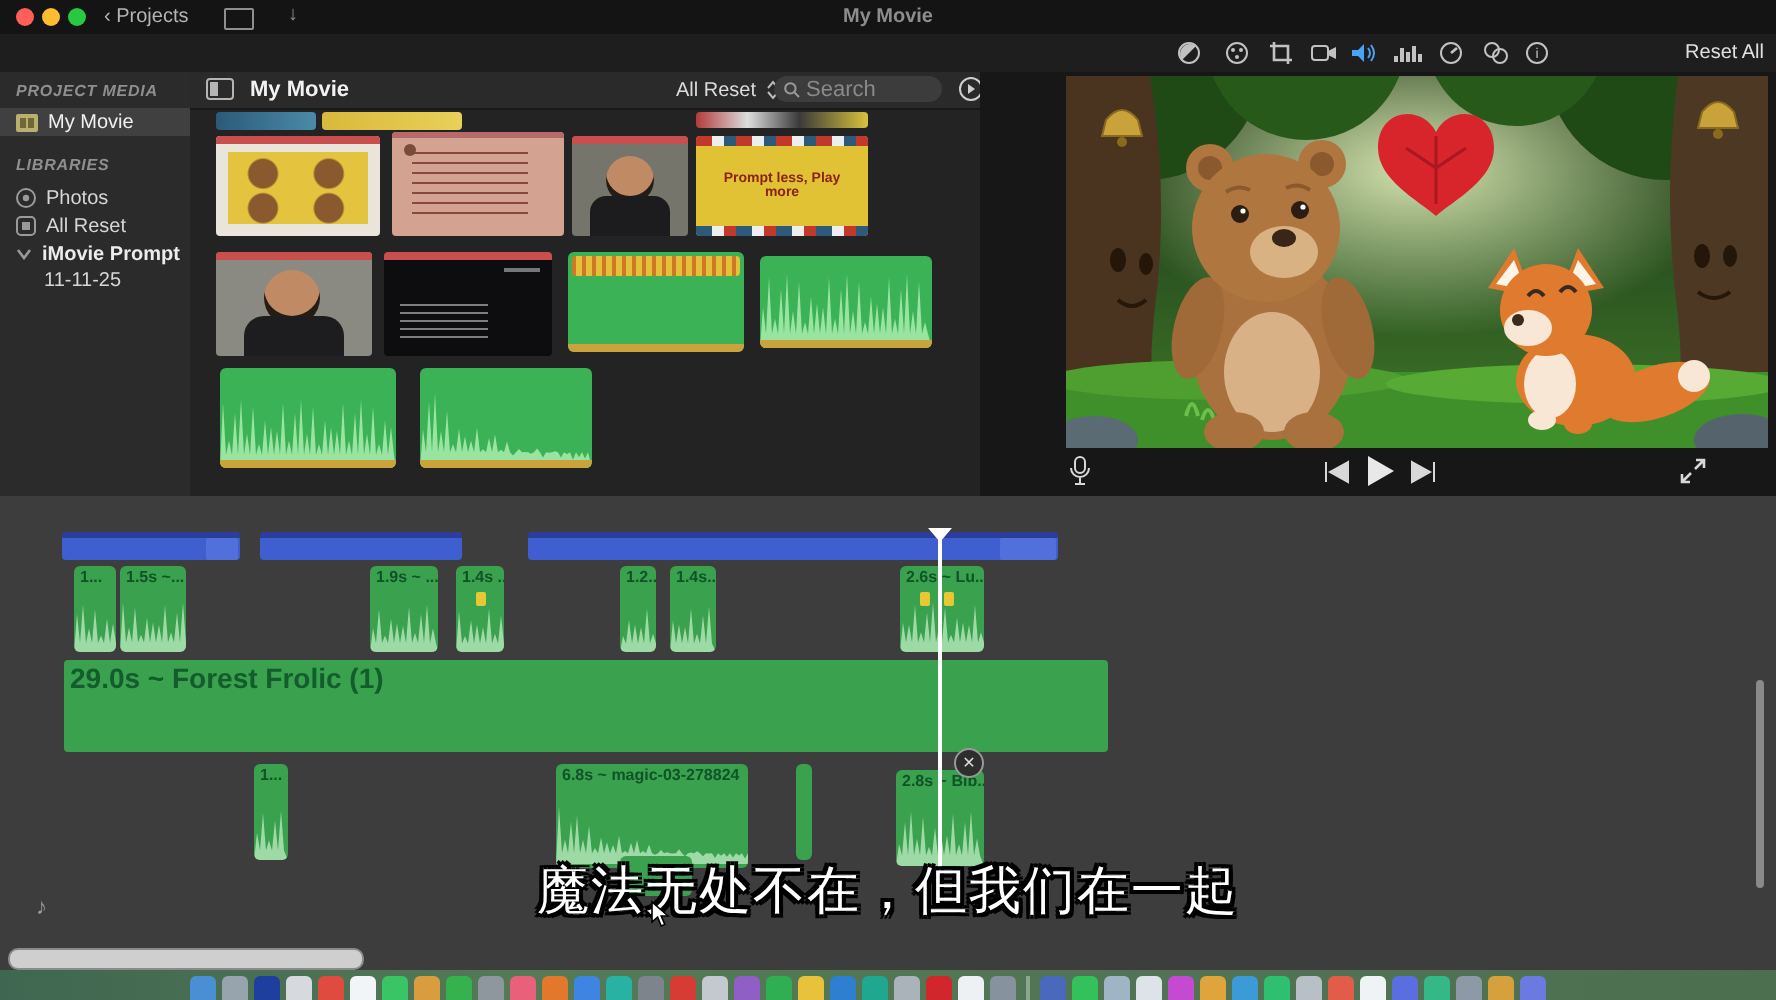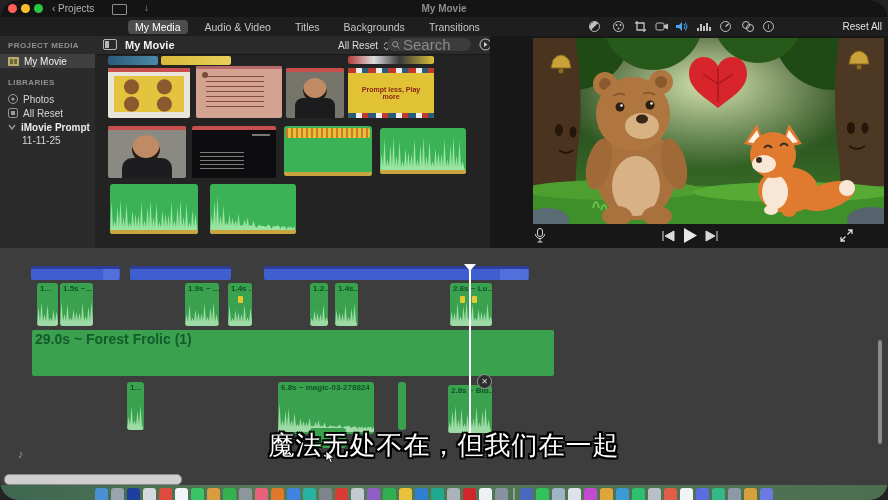--- a/index.html
+++ b/index.html
@@ -1,42 +1,42 @@
 <!DOCTYPE html>
 <html><head>
 <meta charset="utf-8">
 <style>
   html,body{margin:0;padding:0;background:#222;}
   #app{position:relative;width:888px;height:500px;overflow:hidden;background:#3d3d3d;
-       font-family:"Liberation Sans",sans-serif;border-radius:19px;-webkit-font-smoothing:antialiased;}
+       font-family:"Liberation Sans",sans-serif;-webkit-font-smoothing:antialiased;}
   .abs{position:absolute;}
   
   .titlebar{left:0;top:0;width:888px;height:17px;background:#141414;color:#9a9a9a;font-size:10px;}
   .tl{width:9px;height:9px;border-radius:50%;top:4px;}
   .back{left:52px;top:3px;color:#b4b4b4;font-size:10px;}
   .wintitle{left:0;right:0;top:3px;text-align:center;color:#8d8d8d;font-weight:bold;font-size:10px;}
   
   .strip2{left:0;top:17px;width:888px;height:19px;background:#1e1e1e;border-bottom:1px solid #141414;}
   .tabs{left:128px;top:0;height:19px;display:flex;align-items:center;gap:10px;font-size:10.5px;color:#c6c6c6;}
   .tab{padding:1px 7px;border-radius:4px;white-space:nowrap;}
   .tab.sel{background:#4d4d4d;color:#fff;}
   .ticon{top:3px;width:14px;height:13px;}
   .resetall{right:6px;top:4px;color:#e0e0e0;font-size:10px;}
   
   .sidebar{left:0;top:36px;width:95px;height:212px;background:#2b2b2b;border-right:1px solid #1c1c1c;color:#d6d6d6;font-size:10px;}
-  .shead{color:#8f8f8f;font-size:8px;font-weight:bold;letter-spacing:.4px;}
+  .shead{color:#8f8f8f;font-size:8px;font-weight:bold;letter-spacing:.4px;font-style:italic;}
   .srow{left:0;width:95px;height:14px;display:flex;align-items:center;gap:5px;padding-left:8px;box-sizing:border-box;}
   .srow.sel{background:#404040;color:#f0f0f0;}
   
   .mediapane{left:95px;top:36px;width:395px;height:212px;background:#232323;}
   .mhdr{left:0;top:0;width:395px;height:18px;background:#2a2a2a;border-bottom:1px solid #191919;}
   .mtitle{left:30px;top:3px;font-size:11px;font-weight:bold;color:#f2f2f2;}
   .allclips{left:243px;top:4px;font-size:10px;color:#dcdcdc;}
   .searchbox{left:292px;top:2px;width:84px;height:13px;background:#3c3c3c;border-radius:7px;display:flex;align-items:center;gap:3px;padding-left:5px;box-sizing:border-box;}
-  .searchbox span{color:#8a8a8a;font-size:15px;}
+  .searchbox span{color:#8a8a8a;font-size:11px;}
   .thumb{position:absolute;border-radius:2px;overflow:hidden;}
   .redbar{position:absolute;left:0;top:0;right:0;height:4px;background:#c94f4f;}
   .gclip{position:absolute;background:#3cb257;border-radius:3px;overflow:hidden;}
   .gclip .bstrip{position:absolute;left:0;right:0;bottom:0;height:4px;background:#c9a43c;}
   .wave{position:absolute;left:0;right:0;bottom:0;overflow:hidden;}
   .wave svg{display:block;}
   
   .prevpane{left:490px;top:36px;width:398px;height:212px;background:#171717;}
   .video{left:43px;top:2px;width:351px;height:186px;background:#1d3a1a;overflow:hidden;}
   .pctrl{color:#dedede;}
@@ -79,27 +79,20 @@
     <div class="abs tl" style="left:8px;background:#ff5f57"></div>
     <div class="abs tl" style="left:21px;background:#febc2e"></div>
     <div class="abs tl" style="left:34px;background:#28c840"></div>
     <div class="abs back">‹ <span>Projects</span></div>
     <div class="abs" style="left:112px;top:4px;width:13px;height:9px;border:1px solid #8f8f8f;border-radius:1px"></div>
     <div class="abs" style="left:144px;top:2px;color:#8f8f8f">↓</div>
     <div class="abs wintitle">My Movie</div>
   </div>
 
   <div class="abs strip2">
-    <div class="abs tabs">
-      <div class="tab sel">My Media</div>
-      <div class="tab">Audio &amp; Video</div>
-      <div class="tab">Titles</div>
-      <div class="tab">Backgrounds</div>
-      <div class="tab">Transitions</div>
-    </div>
 
     <div class="abs ticon" style="left:588px">
       <svg width="13" height="13">
           <circle cx="6.5" cy="6.5" r="5" stroke="#c2c2c2" fill="none"></circle>
           <path d="M3 10 A5 5 0 0 1 10 3 Z" fill="#c2c2c2"></path>
         </svg>
       </div>
     <div class="abs ticon" style="left:612px">
       <svg width="13" height="13">
           <circle cx="6.5" cy="6.5" r="5" stroke="#c2c2c2" fill="none"></circle>

